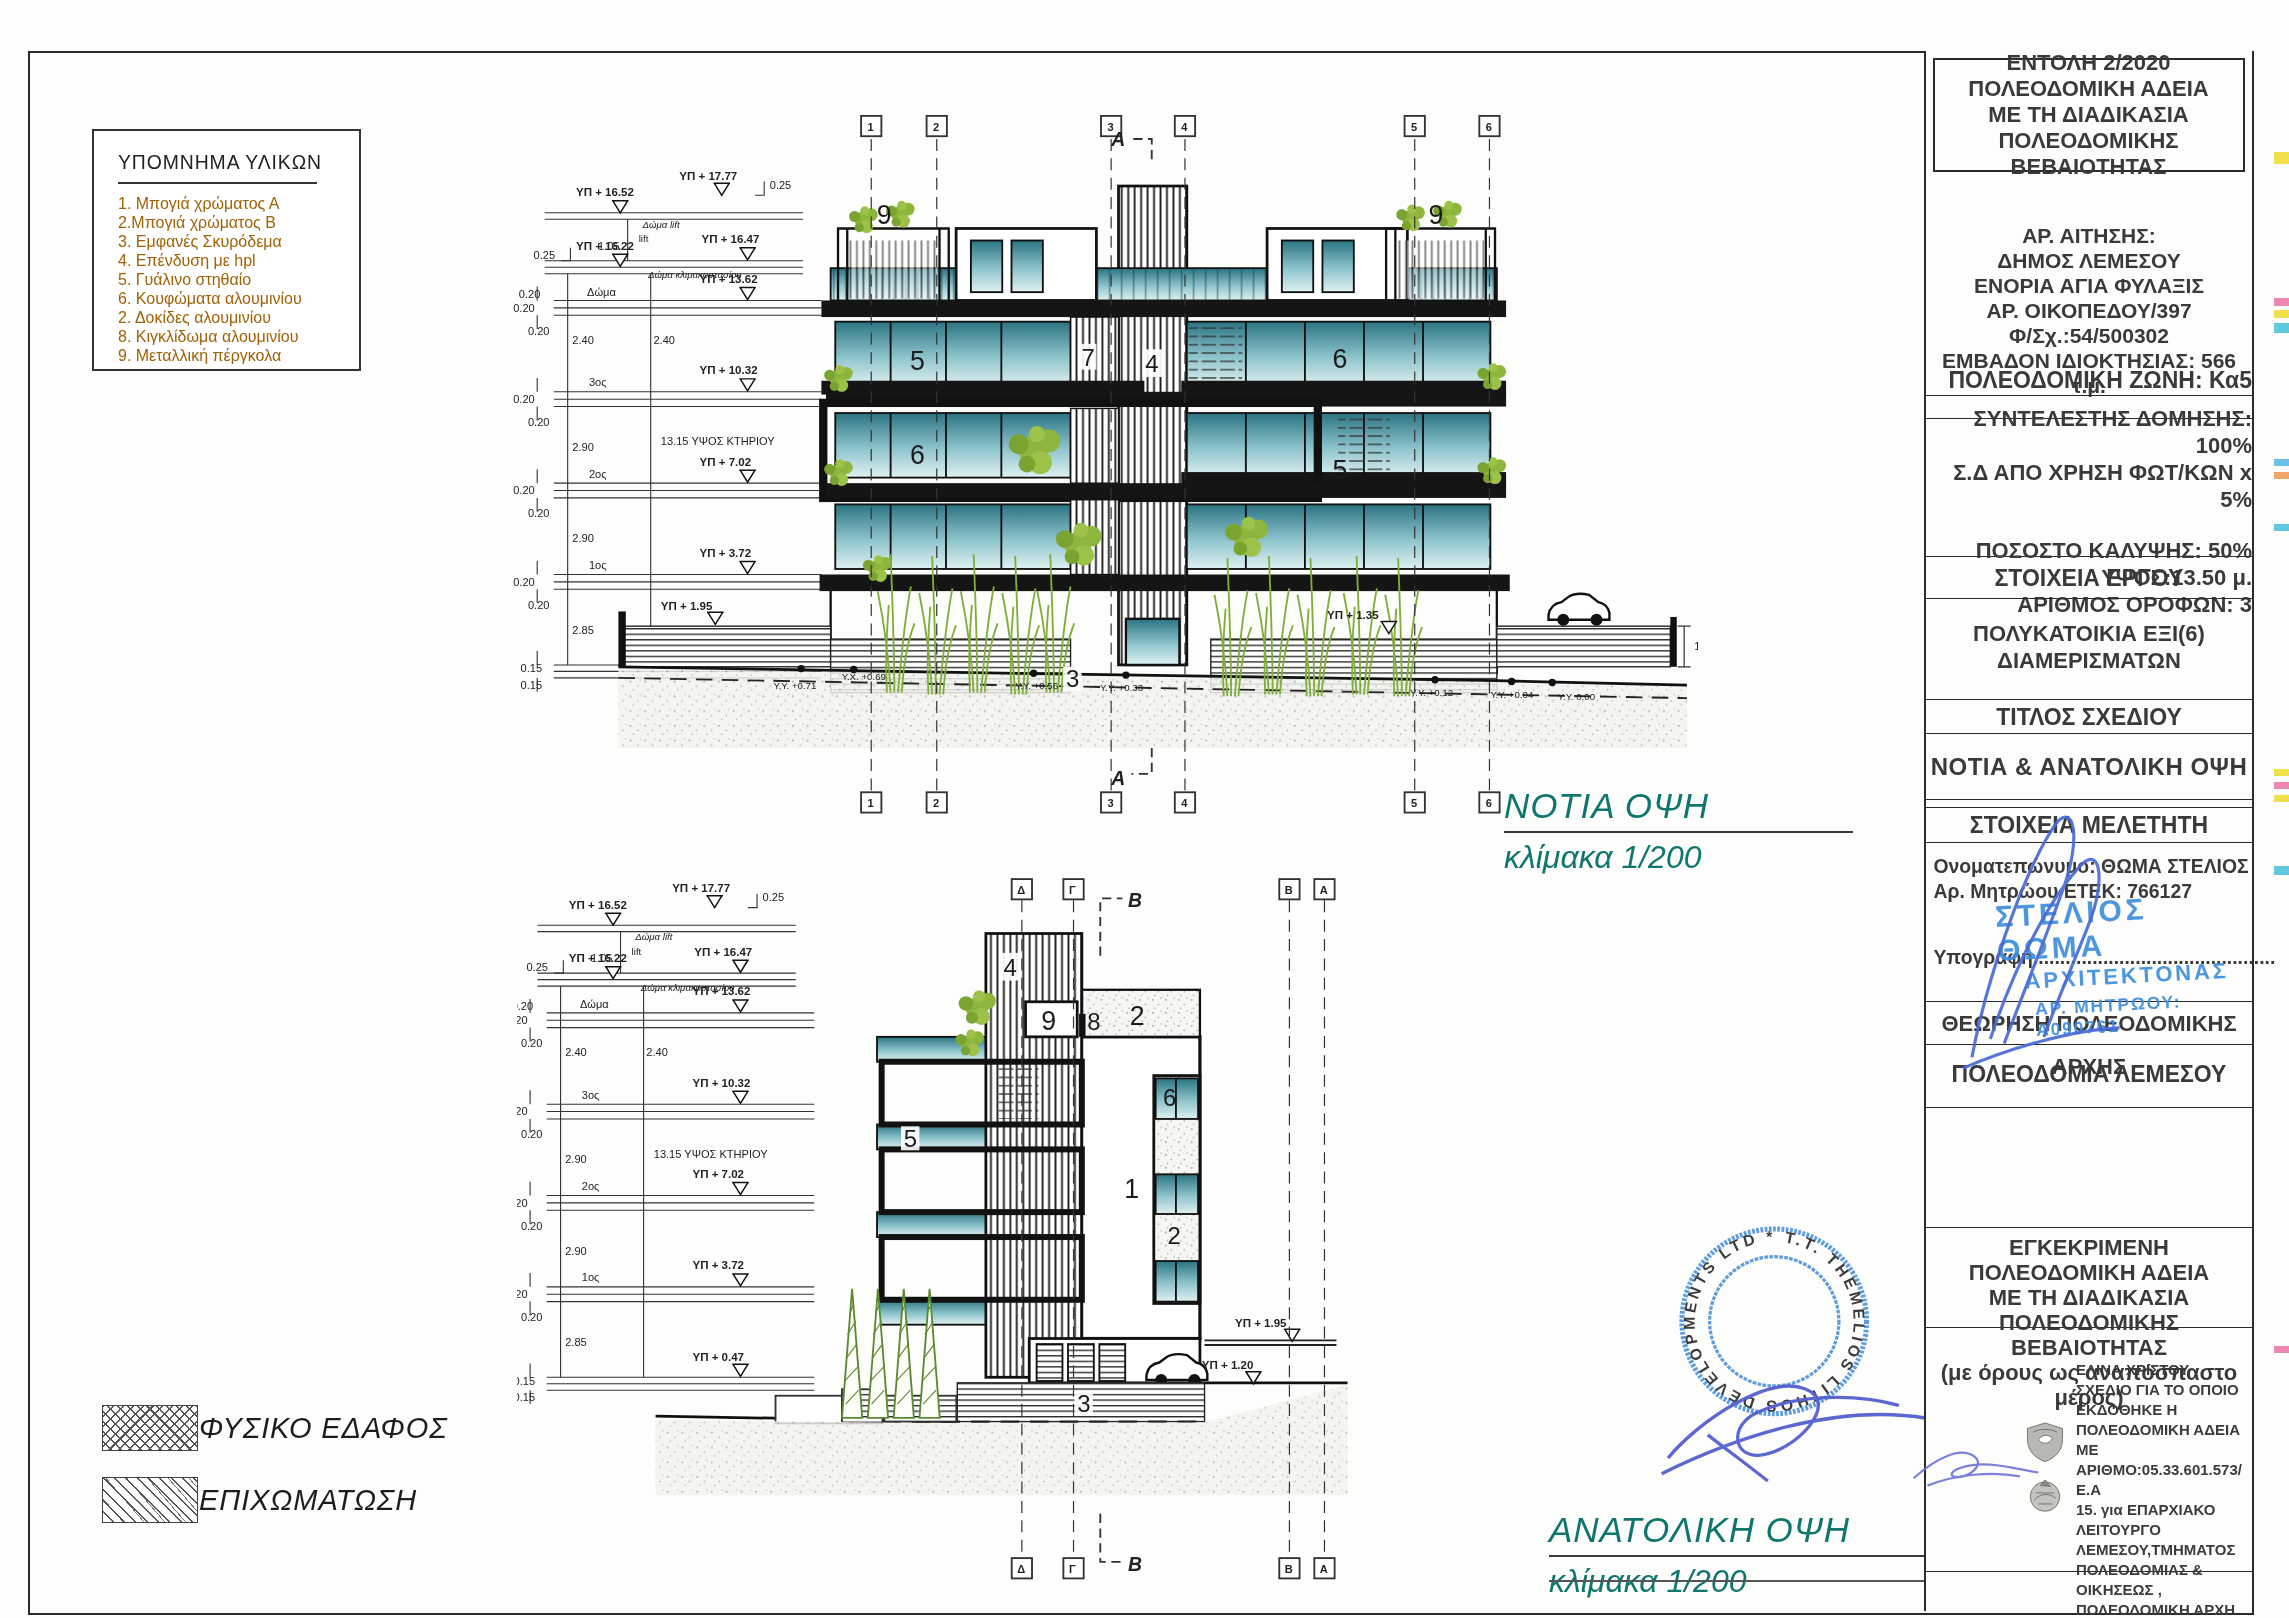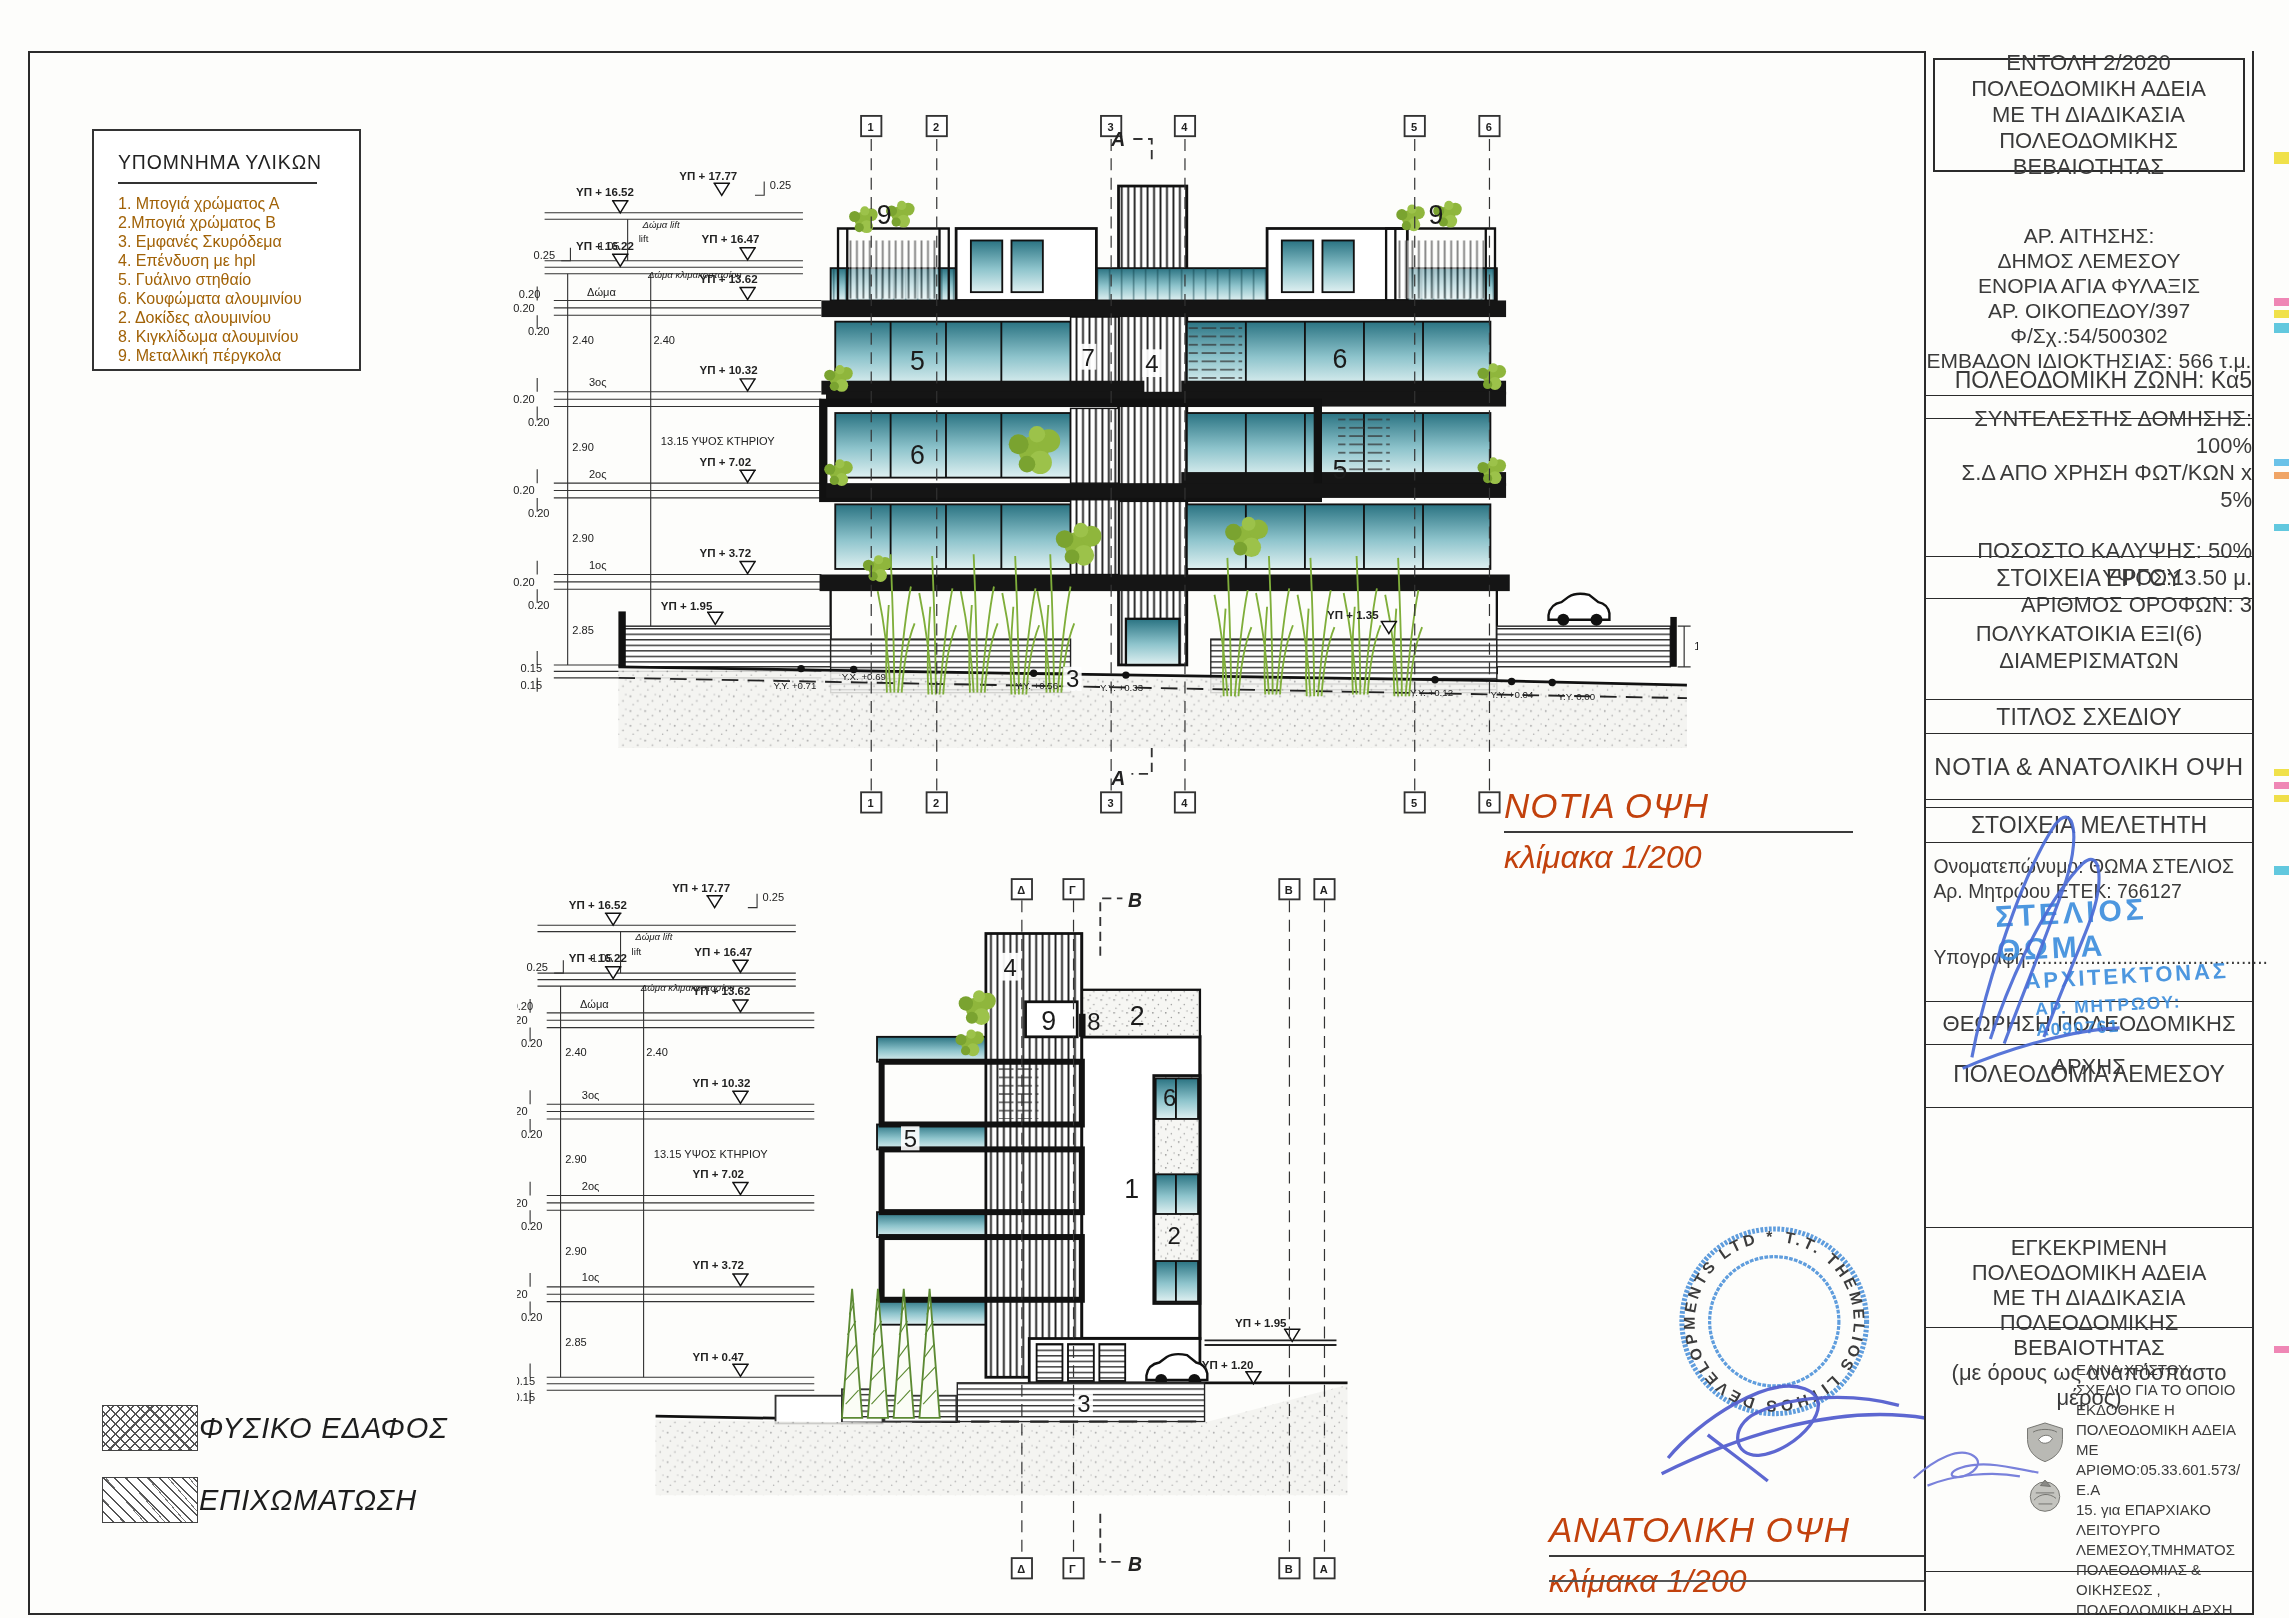--- a/index.html
+++ b/index.html
@@ -8,38 +8,38 @@
   .abs{position:absolute;}
   .border-rect{position:absolute;left:28px;top:51px;width:2222px;height:1560px;
                border:2.3px solid #2b2b2b;}
   
   .legend{position:absolute;left:92px;top:129px;width:269px;height:242px;
           border:2.3px solid #333;background:#fff;padding:20px 0 0 24px;box-sizing:border-box;}
   .legend-title{font-size:19.4px;letter-spacing:0.9px;color:#222;}
   .legend-rule{width:199px;border-top:2.3px solid #333;margin:8.3px 0 10px 0;}
   .legend-item{font-size:16px;line-height:19px;color:#a16207;}
   
-  .caption{position:absolute;font-style:italic;color:#c2410c;}
+  .caption{position:absolute;font-style:italic;color:#0f766e;}
   .cap-title{font-size:35px;letter-spacing:0.9px;}
   .cap-line{border-top:2.8px solid #3a3a3a;margin-top:4.6px;}
   .cap-scale{font-size:32px;margin-top:6.5px;}
   .thinline{position:absolute;border-top:2.3px solid #555;}
   
   .swatch{position:absolute;width:94px;height:44px;border:1.8px solid #444;background:#fff;}
   .sw-cross{background-image:
      repeating-linear-gradient(45deg,transparent 0 5.5px,#555 5.5px 7px),
      repeating-linear-gradient(-45deg,transparent 0 5.5px,#555 5.5px 7px);}
   .sw-diag{background-image:
      repeating-linear-gradient(45deg,transparent 0 6.5px,#555 6.5px 8px),
      repeating-linear-gradient(49deg,transparent 0 14.8px,#777 14.8px 15.7px);}
   .sw-label{position:absolute;font-size:29px;font-style:italic;letter-spacing:0.9px;color:#1d1d1d;}
   
   .tblock{position:absolute;left:1924px;top:51px;width:328px;height:1560px;
           border-left:2.3px solid #2b2b2b;background:#fdfdfb;box-sizing:border-box;}
-  .tb{position:absolute;left:0;width:100%;box-sizing:border-box;text-align:center;color:#3a3a3a;}
+  .tb{position:absolute;left:0;width:100%;box-sizing:border-box;text-align:center;color:#3a3a3a;font-weight:bold;}
   .bb{border-bottom:1.8px solid #2b2b2b;}
   .tb-permit{top:6.5px;left:6.5px;width:312px;height:114px;border:2.3px solid #2b2b2b;
              display:flex;flex-direction:column;justify-content:center;font-size:22px;line-height:26px;}
   .tb-app{top:120px;height:248px;font-size:21px;line-height:25px;padding-top:52px;}
   .tb-zone{top:314px;height:31px;font-size:23px;line-height:31px;text-align:right;}
   .tb-coeff{top:345px;height:161px;text-align:right;padding:9.2px 0 0 9.2px;font-size:22px;line-height:27px;}
   .gap-top{margin-top:24px;}
   .tb-hdr{font-size:23px;}
   .tb-h1{top:506px;height:42px;line-height:42px;}
   .tb-project{top:547px;height:102px;font-size:22px;line-height:27px;padding-top:22px;}

